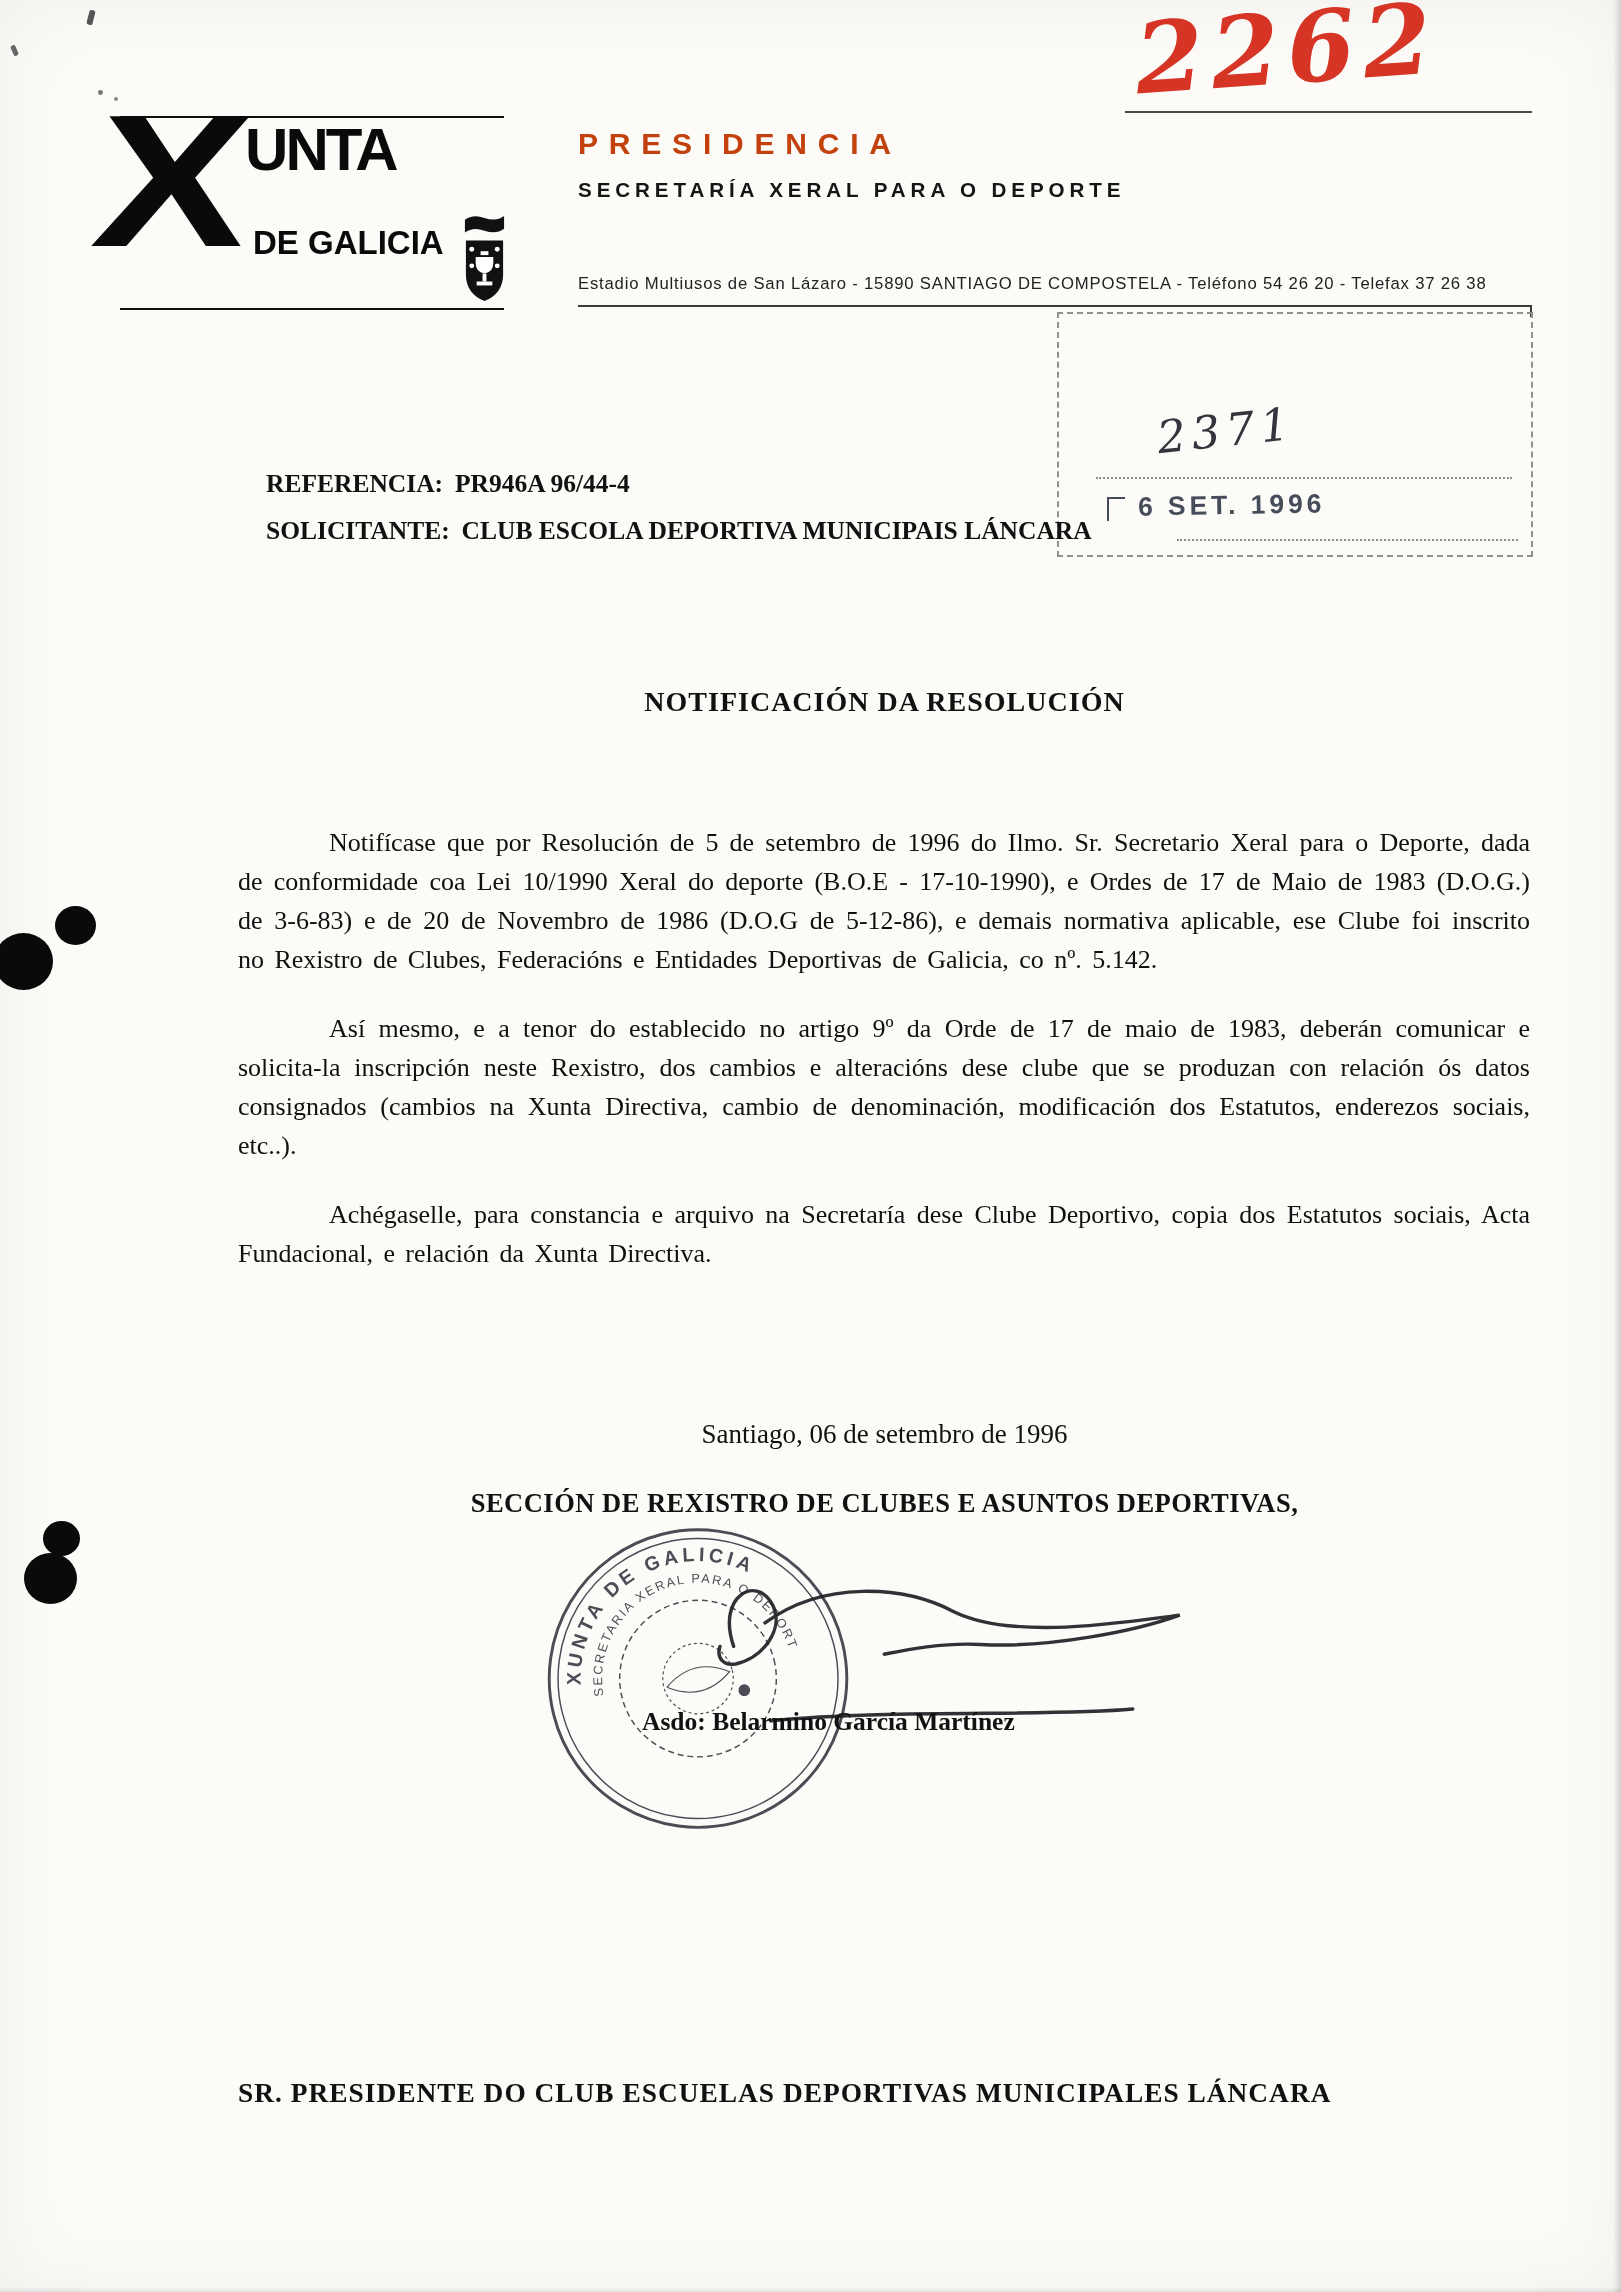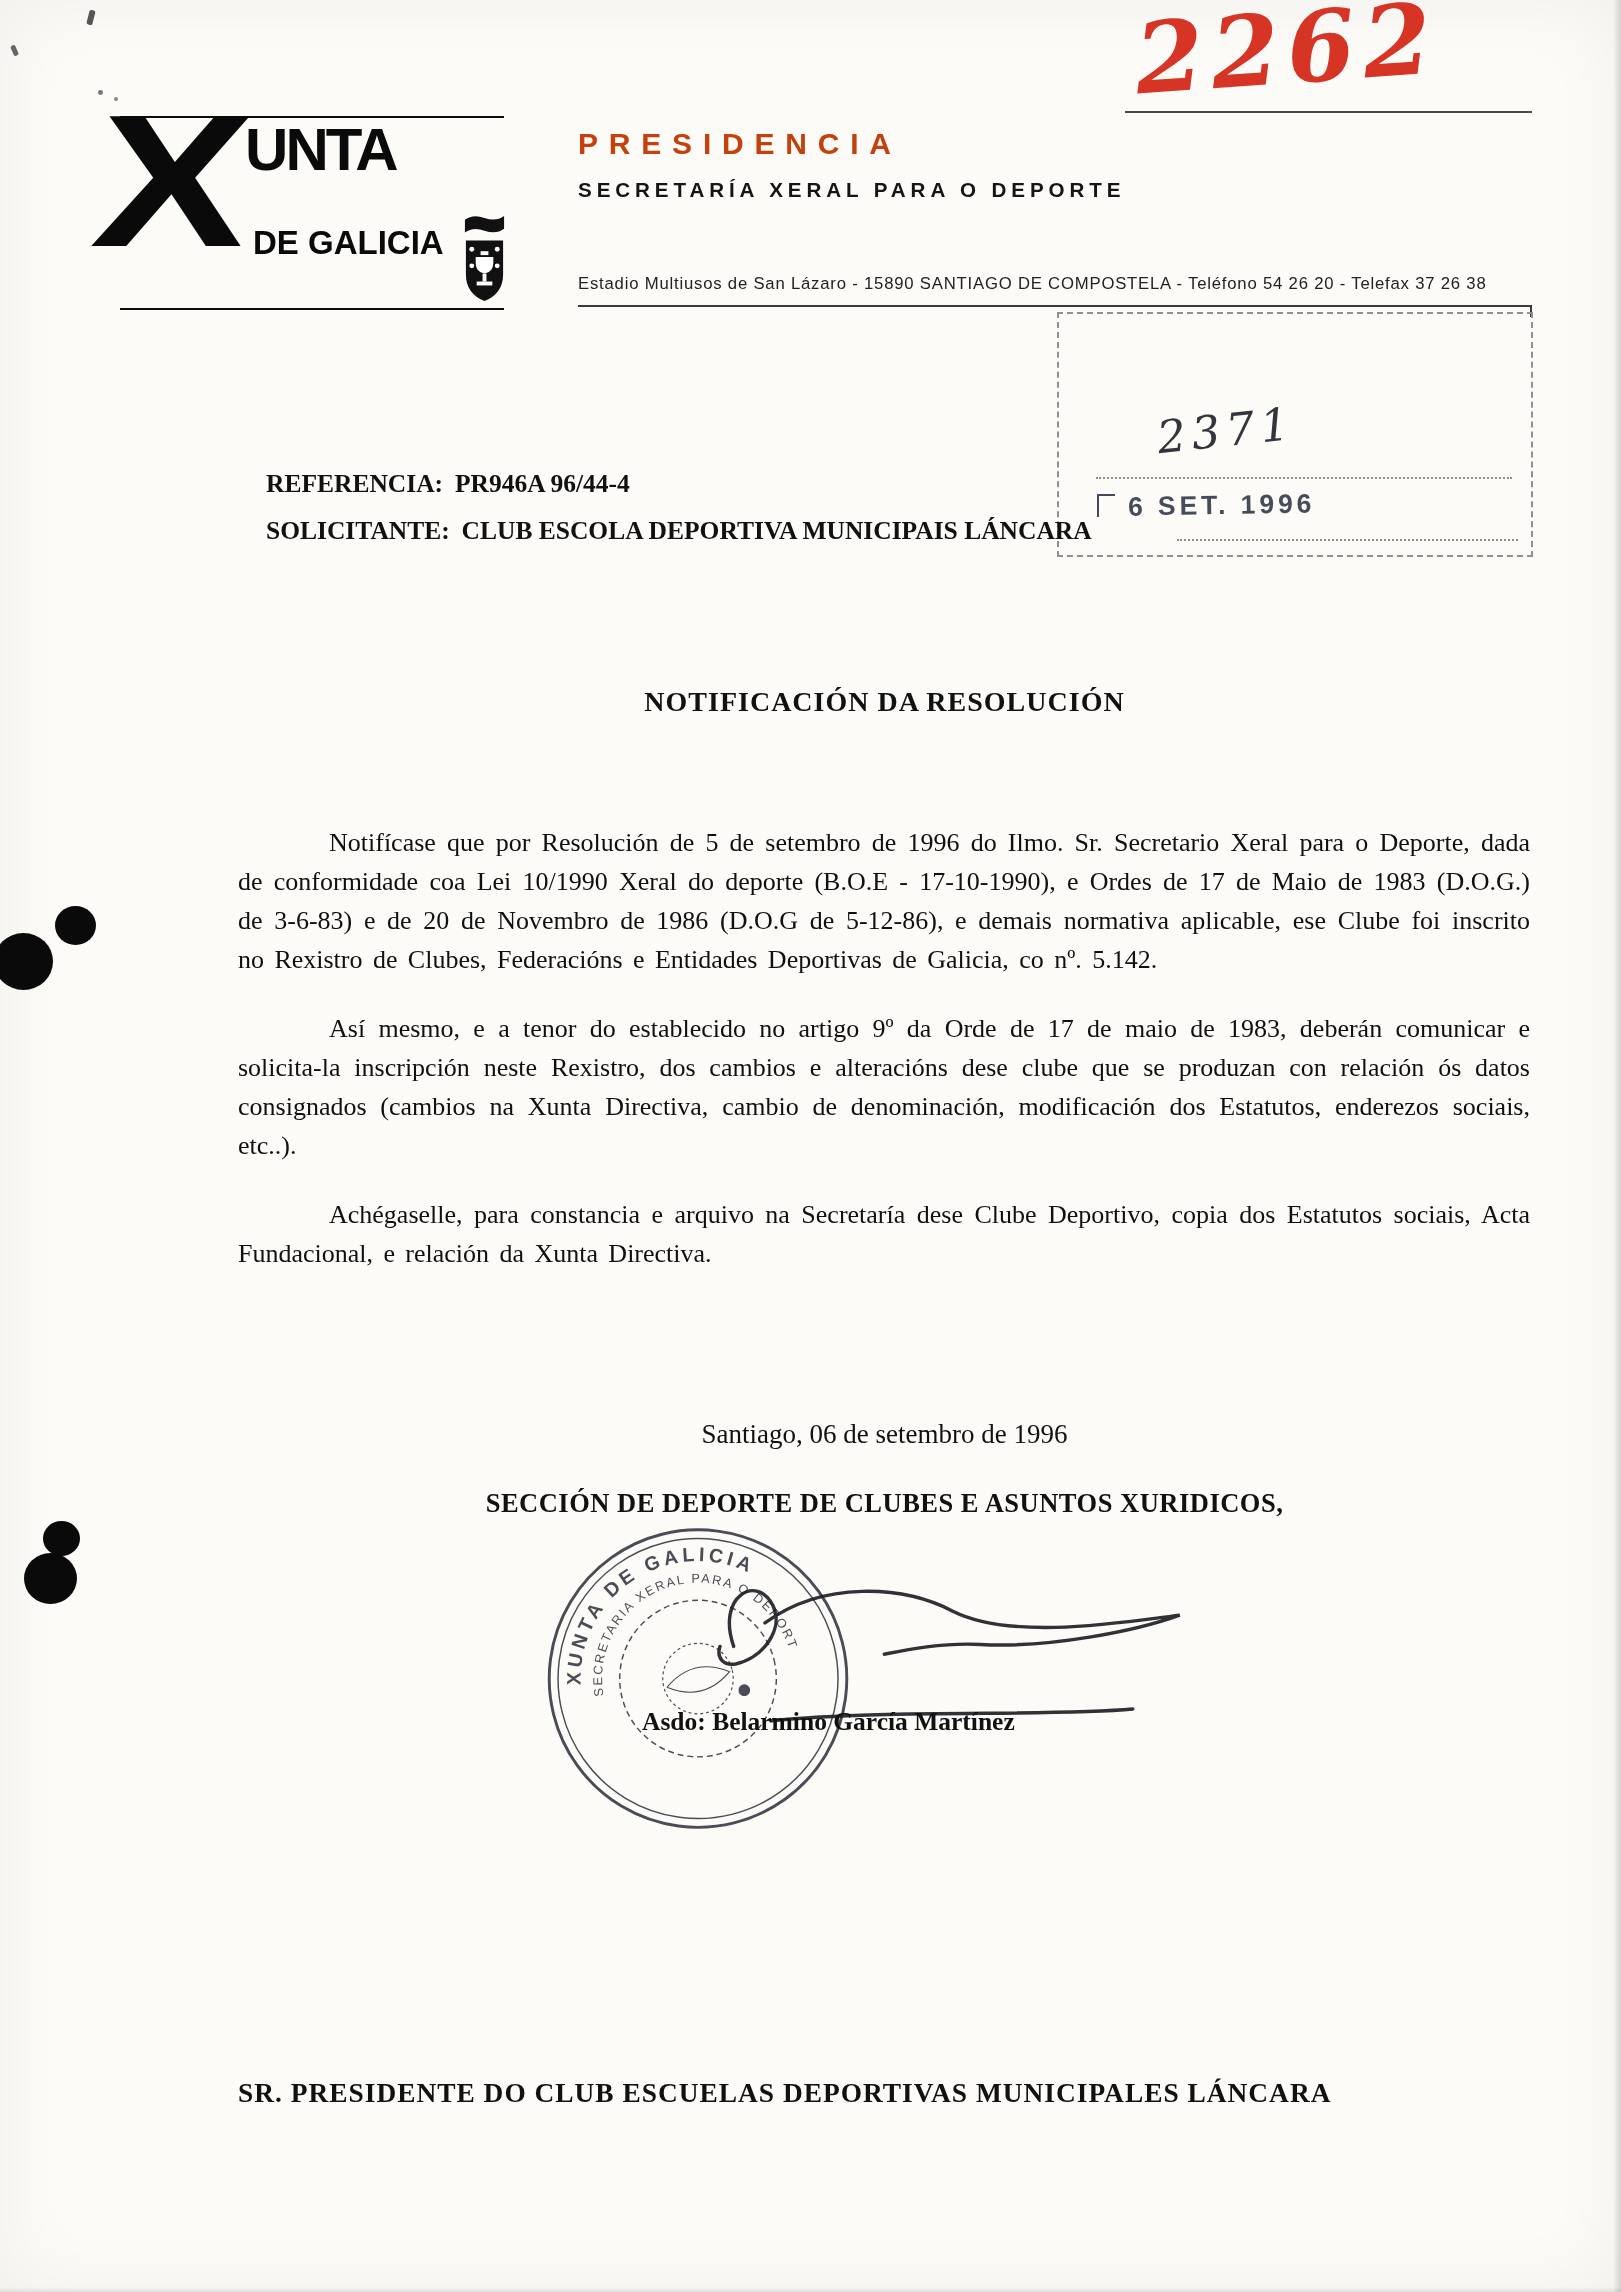--- a/index.html
+++ b/index.html
@@ -80,21 +80,21 @@
     position:absolute; left:1057px; top:312px; width:472px; height:241px;
     border:2px dashed #909090;
   }
   .stamp-box .handwritten-num {
     position:absolute; left:98px; top:94px;
     font-family:"DejaVu Serif", serif; font-style:italic;
     font-size:45px; letter-spacing:5.9px; color:#33343c;
     transform:rotate(-6deg); line-height:1;
   }
   .stamp-box .dotted-1 { position:absolute; left:37px; top:163px; width:416px; border-top:2px dotted #8d8d8d; }
-  .stamp-box .date-row { position:absolute; left:38px; top:176px; display:flex; align-items:flex-start; }
+  .stamp-box .date-row { position:absolute; left:48px; top:176px; display:flex; align-items:flex-end; }
   .stamp-box .corner-bracket { width:15.7px; height:21.6px; border-left:2.9px solid #454b5c; border-top:2.9px solid #454b5c; margin-right:13.7px; margin-top:3.9px; }
   .stamp-box .date-text {
     font-family:"Liberation Sans", sans-serif; font-weight:bold;
     font-size:26.5px; letter-spacing:3.9px; color:#474c5a;
     transform:rotate(-1deg);
   }
   .stamp-box .dotted-2 { position:absolute; left:118px; top:225px; width:341px; border-top:2px dotted #8d8d8d; }
 
   
   .ref-block { position:absolute; left:238px; top:469px; font-weight:bold; font-size:25.5px;margin-left:28px; }
@@ -208,21 +208,21 @@
 
   <div class="doc-title">NOTIFICACIÓN DA RESOLUCIÓN</div>
 
   <div class="body-text">
     <p>Notifícase que por Resolución de 5 de setembro de 1996 do Ilmo. Sr. Secretario Xeral para o Deporte, dada de conformidade coa Lei 10/1990 Xeral do deporte (B.O.E - 17-10-1990), e Ordes de 17 de Maio de 1983 (D.O.G.) de 3-6-83) e de 20 de Novembro de 1986 (D.O.G de 5-12-86), e demais normativa aplicable, ese Clube foi inscrito no Rexistro de Clubes, Federacións e Entidades Deportivas de Galicia, co nº. 5.142.</p>
     <p>Así mesmo, e a tenor do establecido no artigo 9º da Orde de 17 de maio de 1983, deberán comunicar e solicita-la inscripción neste Rexistro, dos cambios e alteracións dese clube que se produzan con relación ós datos consignados (cambios na Xunta Directiva, cambio de denominación, modificación dos Estatutos, enderezos sociais, etc..).</p>
     <p>Achégaselle, para constancia e arquivo na Secretaría dese Clube Deportivo, copia dos Estatutos sociais, Acta Fundacional, e relación da Xunta Directiva.</p>
   </div>
 
   <div class="date-line">Santiago, 06 de setembro de 1996</div>
-  <div class="section-line">SECCIÓN DE DEPORTE DE CLUBES E ASUNTOS XURIDICOS,</div>
+  <div class="section-line">SECCIÓN DE REXISTRO DE CLUBES E ASUNTOS DEPORTIVAS,</div>
 
   <div class="round-stamp">
     <svg width="323" height="323" viewBox="0 0 330 330">
       <defs>
         <path id="arcTop" d="M 45 165 A 120 120 0 1 1 285 165" fill="none"></path>
         <path id="arcInner" d="M 67 165 A 98 98 0 1 1 263 165" fill="none"></path>
       </defs>
       <circle cx="165" cy="165" r="152" fill="none" stroke="#33343f" stroke-width="3"></circle>
       <circle cx="165" cy="165" r="143" fill="none" stroke="#33343f" stroke-width="1.5"></circle>
       <circle cx="165" cy="165" r="80" fill="none" stroke="#33343f" stroke-width="1.5" stroke-dasharray="6 4"></circle>

